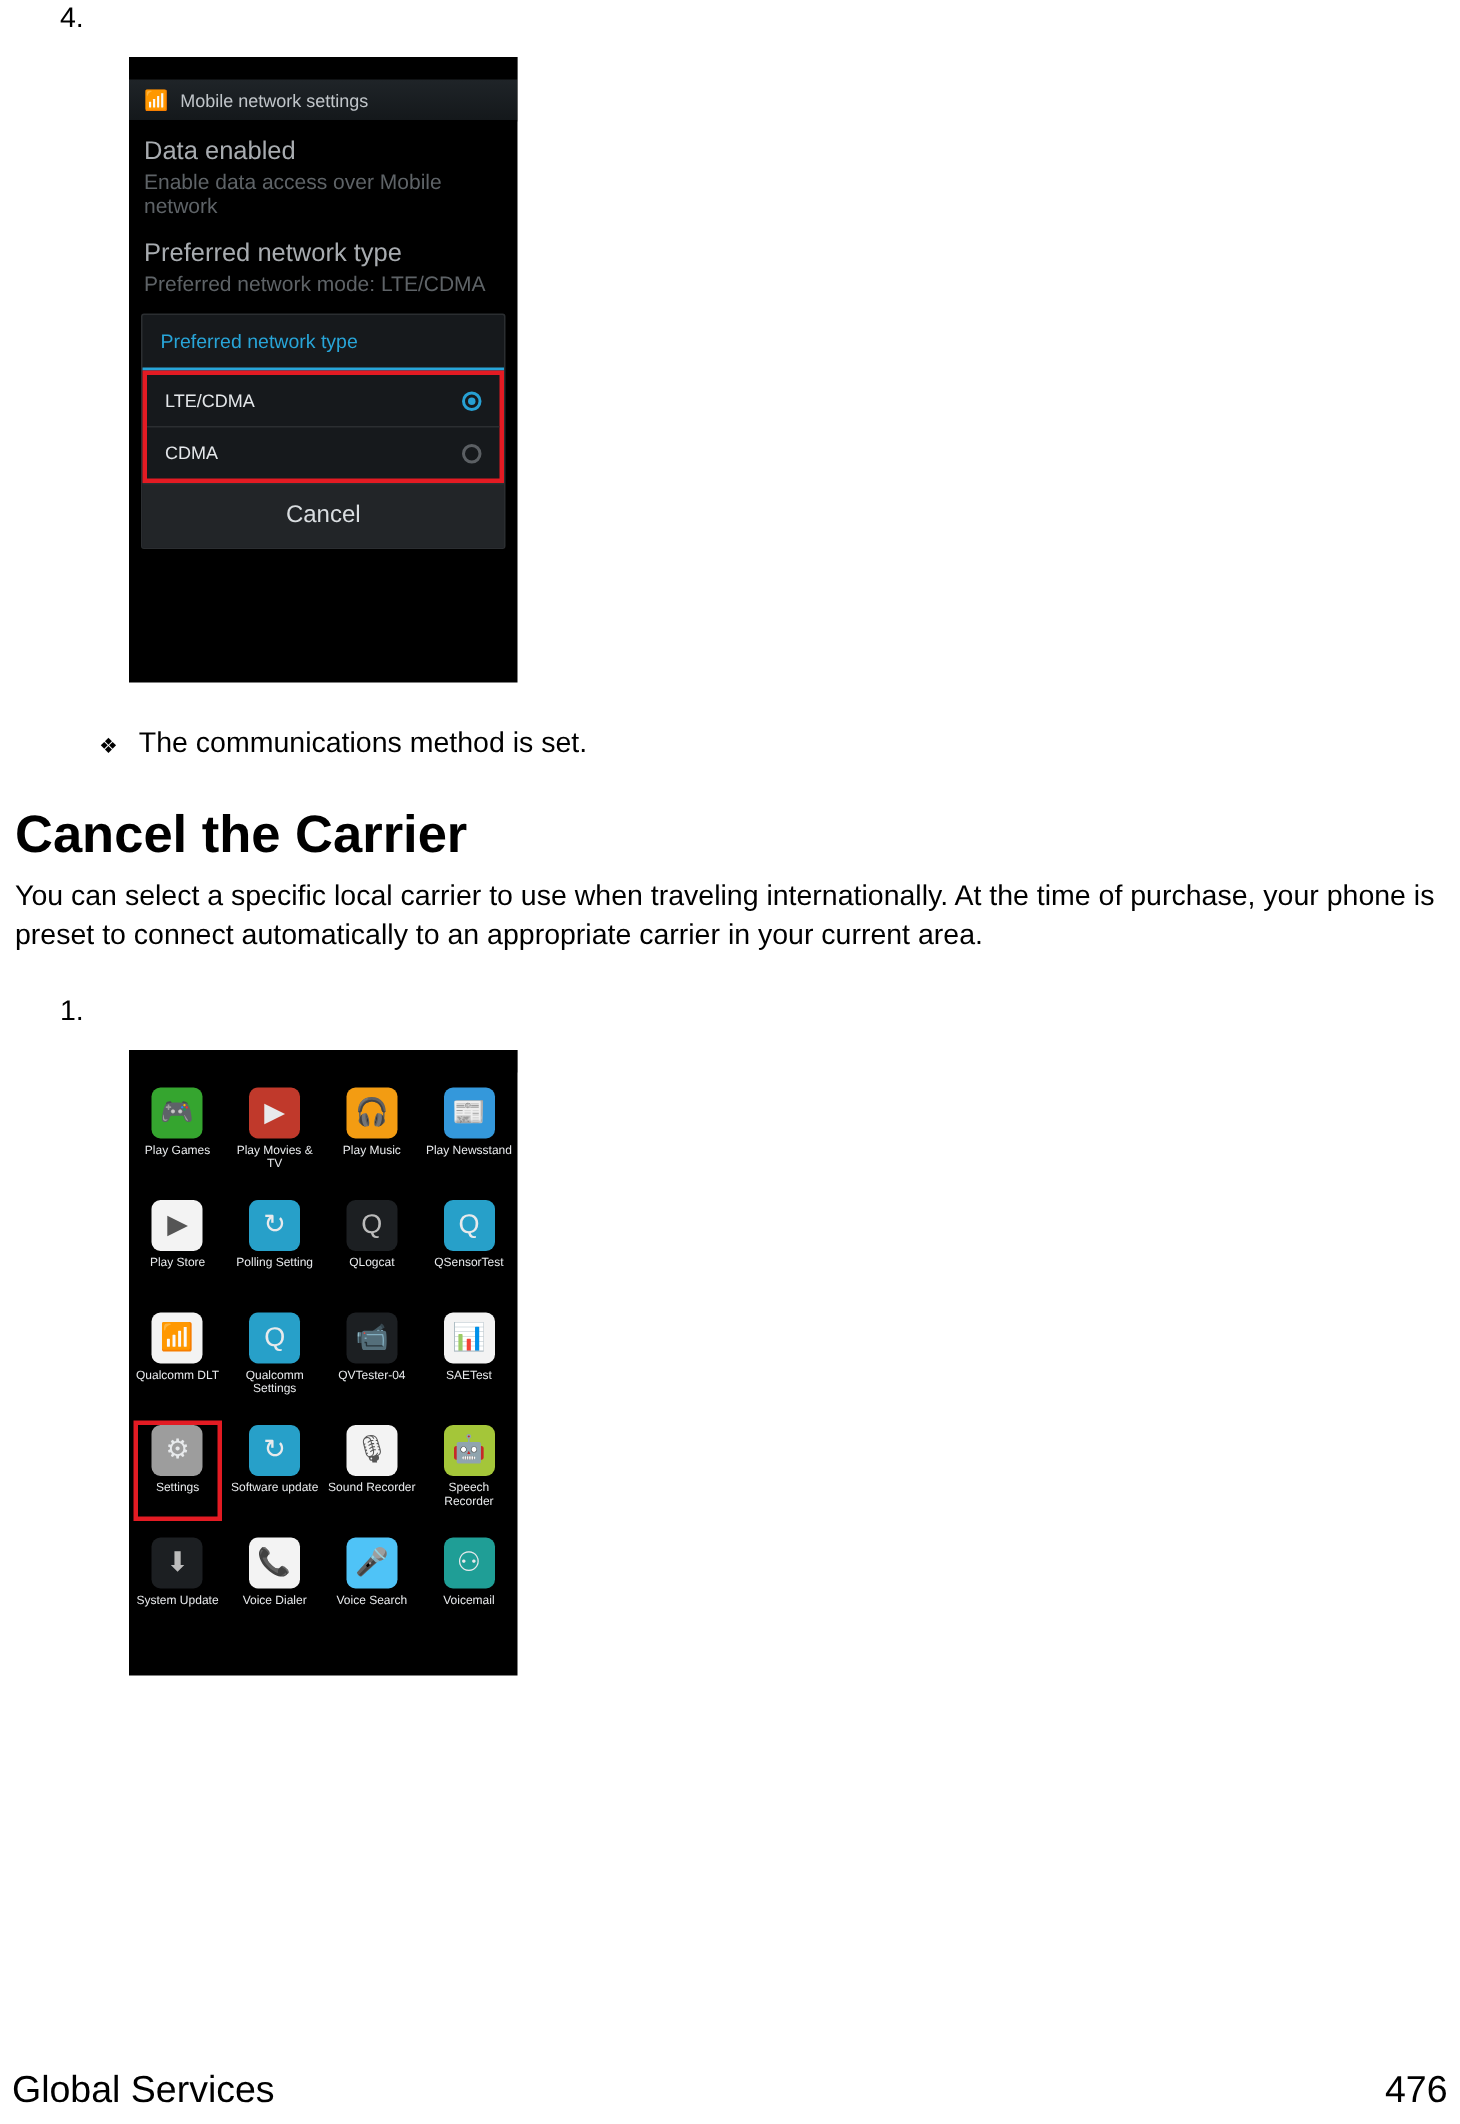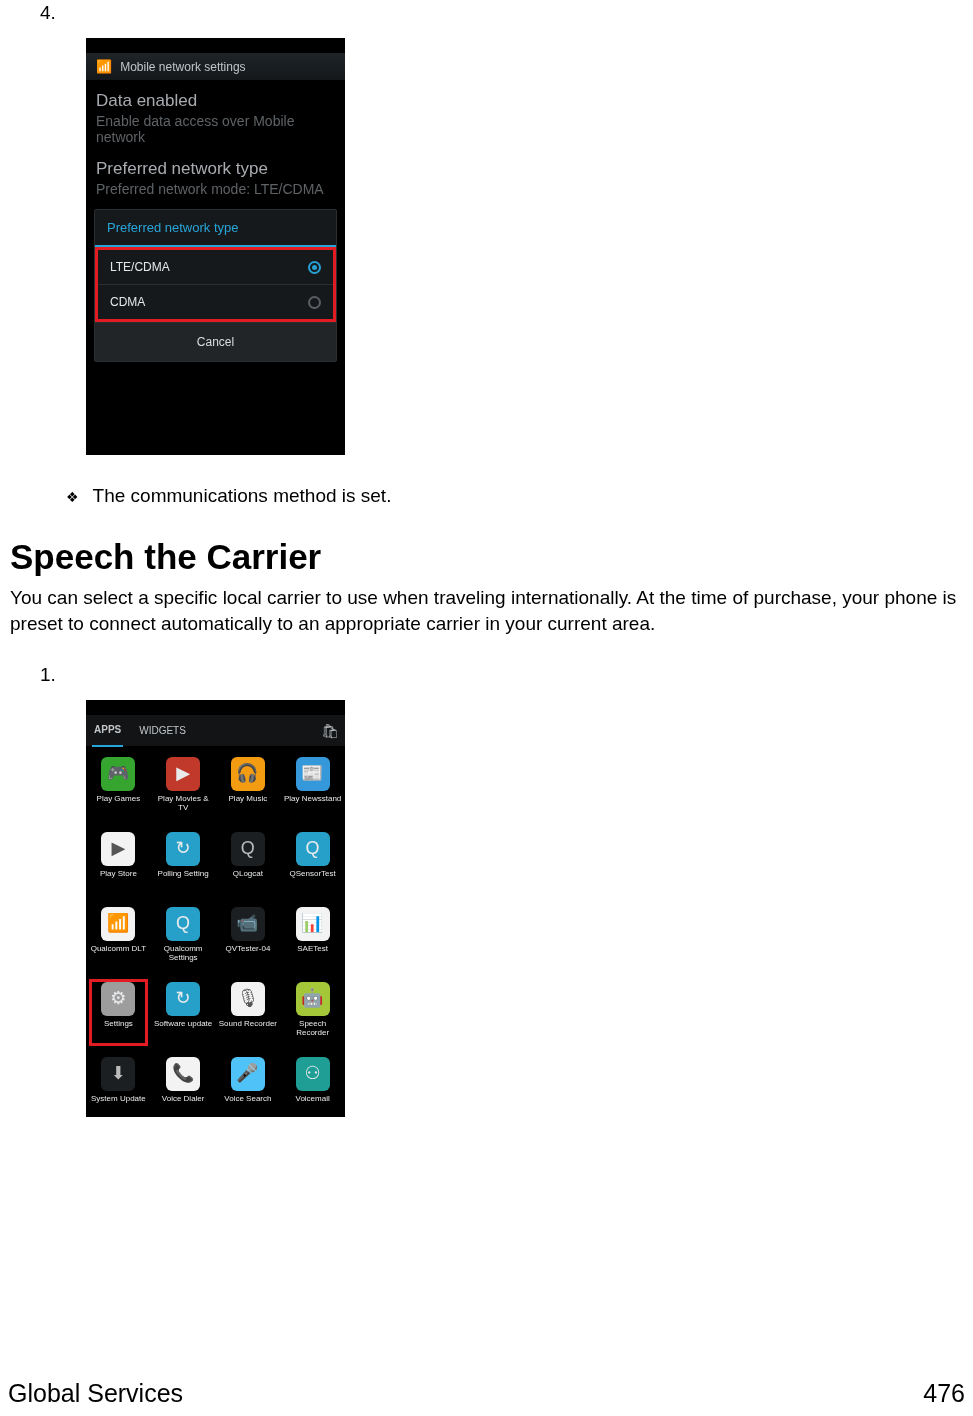--- a/index.html
+++ b/index.html
@@ -55,21 +55,21 @@
     border-bottom:1px solid #2b2e31;
   }
   .radio-row:last-child{border-bottom:none;}
   .radio{
     width:13px;height:13px;border:2px solid #27a0d3;border-radius:50%;
     display:inline-flex;align-items:center;justify-content:center;
   }
   .radio.on::after{content:"";width:5px;height:5px;background:#27a0d3;border-radius:50%;}
   .radioOff{ border-color:#5b5f63;}
   .d-cancel{
-    text-align:center; color:#d9dde0; font-size:12px; padding:12px 0;
+    text-align:center; color:#d9dde0; font-size:16px; padding:12px 0;
     background:#222528; border-top:1px solid #2b2e31;
   }
 
   
   .result-row { margin: 30px 0 6px 58px; display:flex; gap:14px; font-size:19px;}
   .diamond { font-size:14px; line-height:24px;}
 
   
   h2.heading {
     font-family: Verdana, Arial, sans-serif;
@@ -187,34 +187,29 @@
       </div>
       <div class="d-cancel">Cancel</div>
     </div>
   </div>
 
   <div class="result-row">
     <span class="diamond">❖</span>
     <span>The communications method is set.</span>
   </div>
 
-  <h2 class="heading">Speech the Carrier</h2>
+  <h2 class="heading">Cancel the Carrier</h2>
   <p class="body">You can select a specific local carrier to use when traveling internationally. At the time of purchase, your phone is preset to connect automatically to an appropriate carrier in your current area.</p>
 
   <div class="step1-line">
     <span class="step-num">1.</span>
   </div>
 
   <div class="phone2">
     <div class="status-bar"></div>
-    <div class="tabs">
-      <span class="tab act">APPS</span>
-      <span class="tab">WIDGETS</span>
-      <span class="shop">🛍</span>
-    </div>
     <div class="grid" id="app-grid">
         <div class="cell">
           <div class="ic green">🎮</div>
           <div class="lbl">Play Games</div>
         </div>
         <div class="cell">
           <div class="ic red">▶</div>
           <div class="lbl">Play Movies &amp; TV</div>
         </div>
         <div class="cell">

